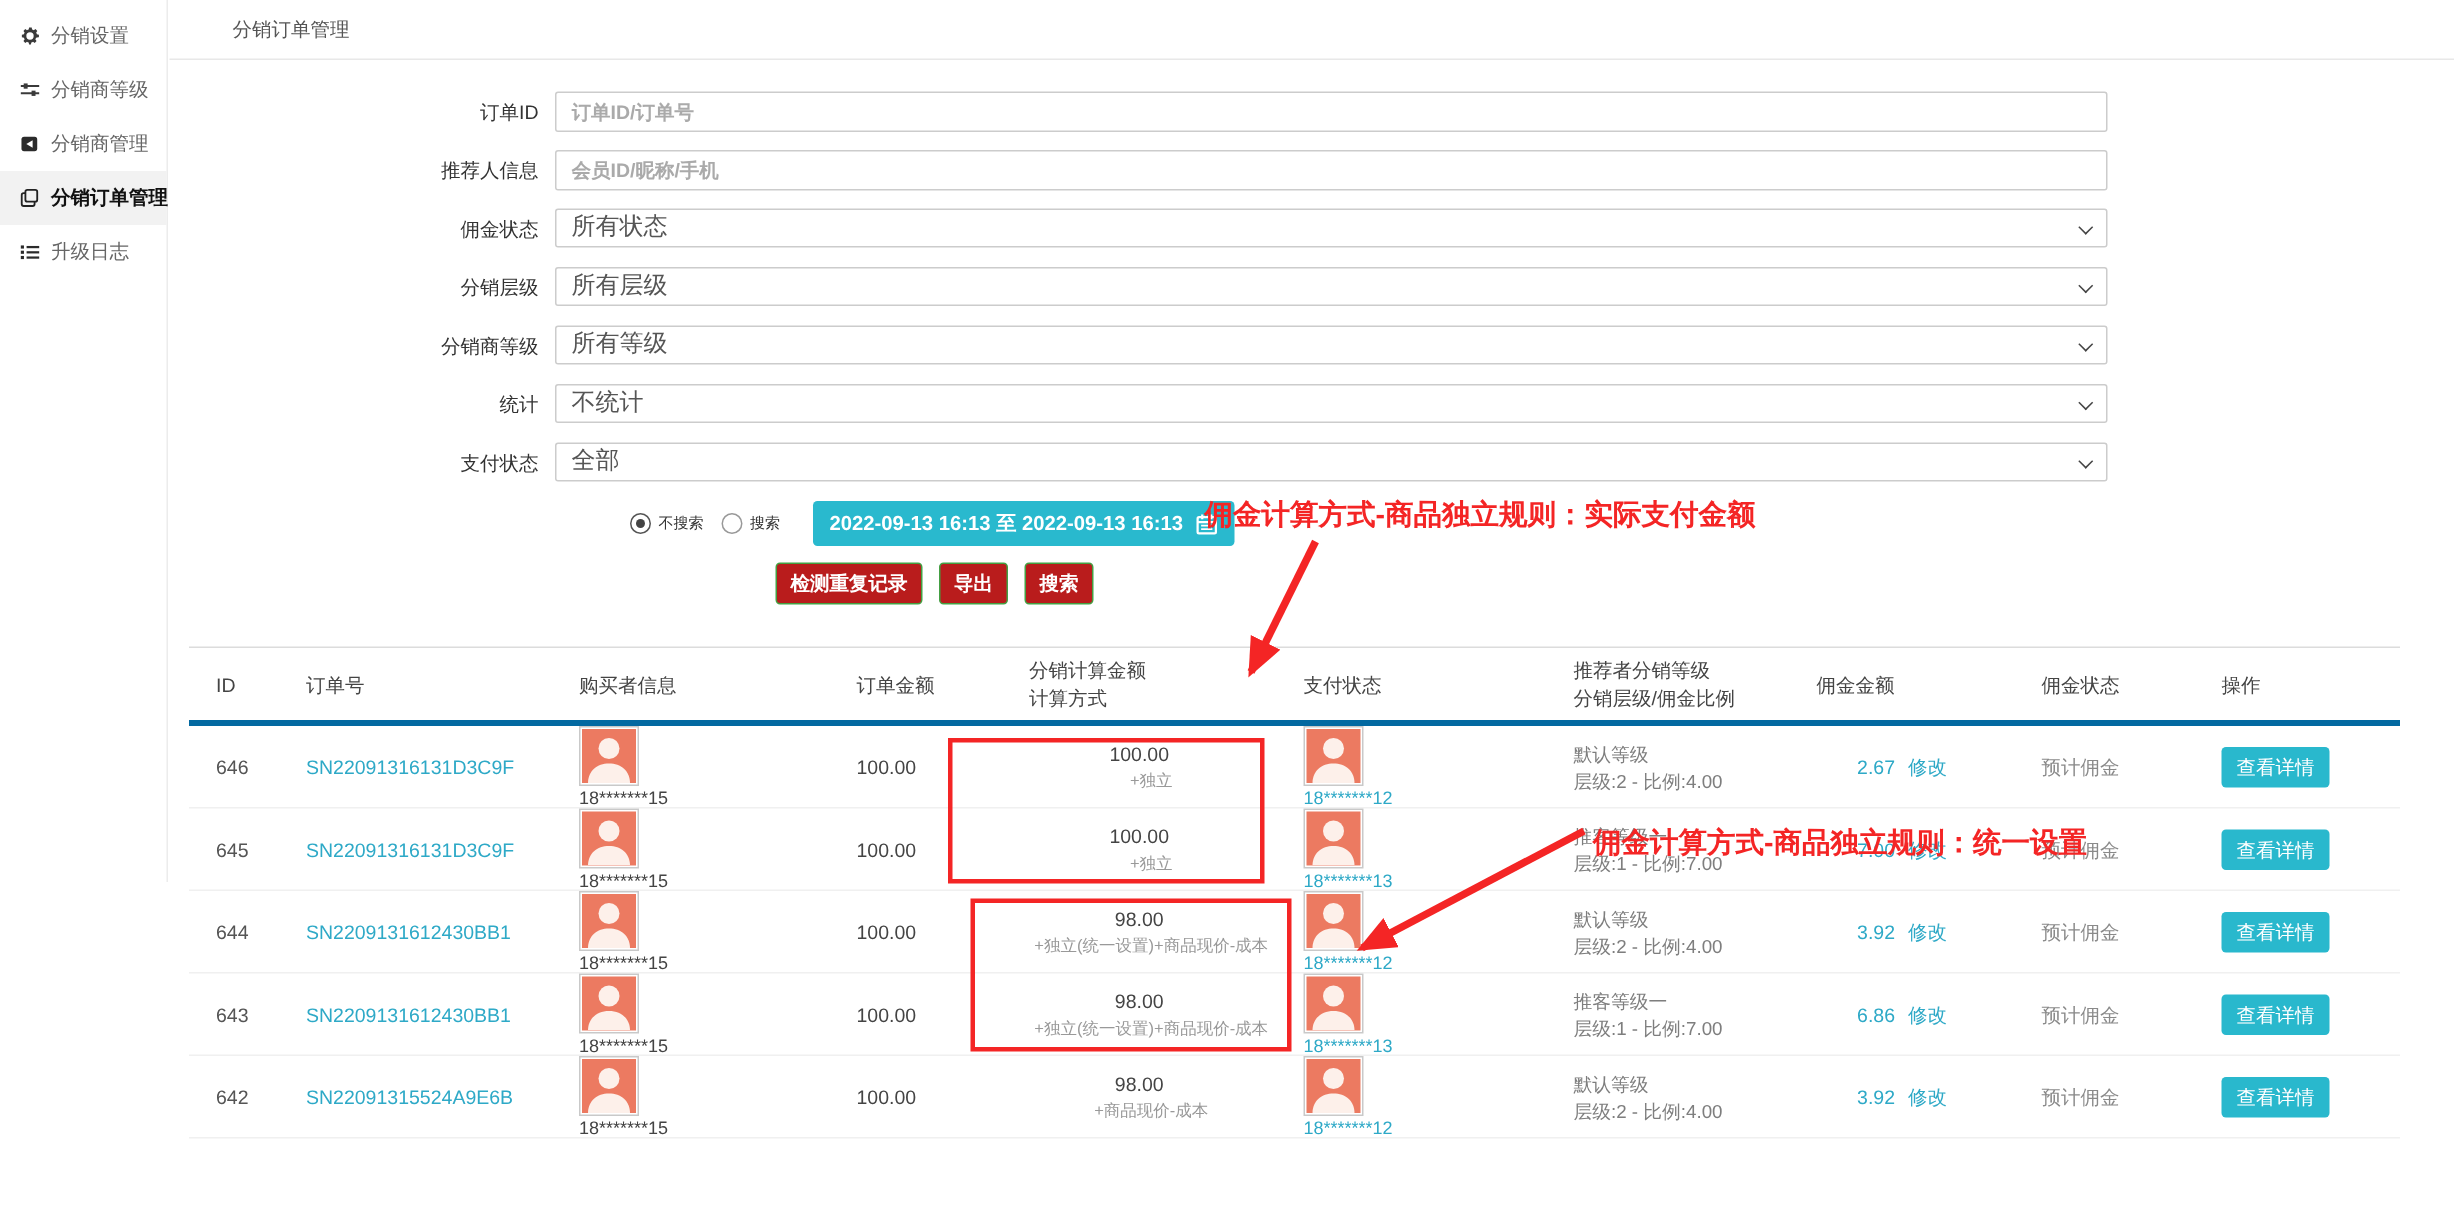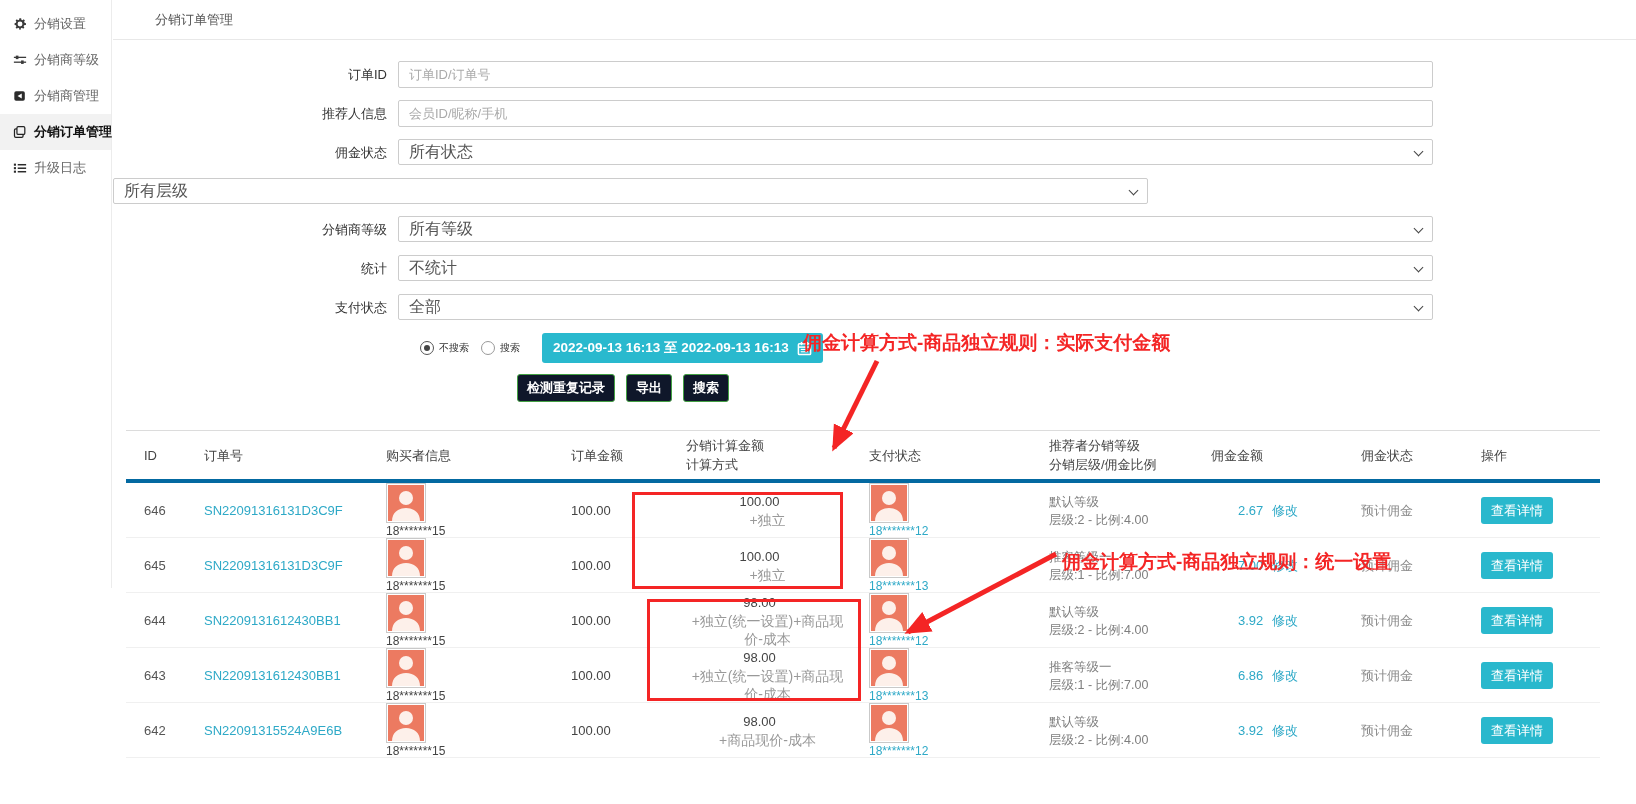--- a/index.html
+++ b/index.html
@@ -18,45 +18,45 @@
   
   .main { margin-left:113px; }
   .tabbar { height:40px; border-bottom:1px solid #e8e8e8; }
   .tab-title { display:inline-block; margin-left:42px; line-height:40px;
     font-size:13px; color:#555; }
 
   
   .form { padding-top:21px; }
   .f-row { display:flex; margin-bottom:12px; }
   .f-label { width:257px; text-align:right; padding-right:11px; font-size:13px;
-    color:#333; line-height:27px;margin-left:28px; }
+    color:#333; line-height:27px; }
   .f-ctrl { width:1035px; position:relative; }
   input.txt { width:100%; height:27px; border:1px solid #ccc; border-radius:2px;
-    padding:0 10px; font-size:13px; color:#1d4ed8; outline:none; }
+    padding:0 10px; font-size:13px; color:#1d4ed8; outline:none;font-weight:bold; }
   input.txt::placeholder { color:#aaa; }
   .sel { width:100%; height:26px; border:1px solid #ccc; border-radius:2px;
     padding:0 10px; font-size:16px; color:#555; line-height:24px; position:relative;
     background:#fff; cursor:pointer; }
   .chev { position:absolute; right:10px; top:8px; width:7px; height:7px;
     border-right:1.5px solid #444; border-bottom:1.5px solid #444;
     transform:rotate(45deg); }
 
   .radio-row { display:flex; align-items:center; padding-left:307px; margin-top:6px; height:30px; }
   .radio { display:flex; align-items:center; gap:5px; font-size:10px; color:#333;
     margin-right:12px; cursor:pointer; }
   .rdot { width:14px; height:14px; border:1px solid #999; border-radius:50%;
     position:relative; background:#fff; }
   .rdot.on { border-color:#555; }
   .rdot.on::after { content:""; position:absolute; inset:3px; background:#444; border-radius:50%; }
   .date-btn { height:30px; background:#29b9ce; color:#fff; font-weight:bold;
     font-size:13.5px; border:none; border-radius:3px; padding:12px 11px; margin-left:10px;
     display:flex; align-items:center; gap:8px; cursor:pointer; }
 
   .btn-row { display:flex; gap:11px; padding-left:404px; margin-top:11px; }
-  .btn-green { background:#0f172a; border:1px solid #43a043; color:#fff;
+  .btn-green { background:#b91c1c; border:1px solid #43a043; color:#fff;
     font-size:13px; font-weight:bold; height:28px; padding:0 9px; border-radius:3px; cursor:pointer; }
 
   
   .table-wrap { margin:28px 36px 0 13px; }
   .grid10 { display:grid;
     grid-template-columns:60px 182px 185px 115px 183px 180px 162px 150px 120px 138px; }
   .thead { border-top:1px solid #dcdcdc; border-bottom:4px solid #0369a1;
     height:53px; align-items:center; font-size:13px; color:#444; }
   .th { padding-left:18px; line-height:19px; }
   .trow { height:55px; border-bottom:1px solid #f0f0f0; align-items:center;
@@ -65,21 +65,21 @@
   .c-order { padding-left:18px; }
   a.lnk { color:#2ea9c7; text-decoration:none; cursor:pointer; }
   .c-user { padding-left:18px; display:flex; flex-direction:column; justify-content:center; }
   .avatar { width:40px; height:40px; border:1px solid #c9c9c9; background:#fff; padding:1px; }
   .avatar-inner { width:100%; height:100%; background:#ec7a61; position:relative; overflow:hidden; }
   .phone { font-size:12px; margin-top:1px; }
   .phone.dark { color:#444; }
   .c-amount { padding-left:18px; }
   .c-calc { text-align:center; line-height:18px; }
   .calc-v { color:#444; }
-  .calc-m { color:#999; font-size:14px;margin-left:16px; }
+  .calc-m { color:#999; font-size:11px;margin-left:16px; }
   .c-level { padding-left:18px; color:#7e7e7e; font-size:12.5px; line-height:18px; }
   .c-comm { text-align:center; }
   .c-comm .mod { margin-left:5px; }
   .c-status { padding-left:18px; color:#8a8a8a; }
   .c-action { padding-left:18px; }
   .btn-cyan { background:#29b8cd; border:none; color:#fff; font-size:13px;
     height:27px; padding:0 10px; border-radius:3px; cursor:pointer; }
 
   
   .note { position:absolute; font-size:19px; font-weight:bold; color:#f42525;
@@ -168,20 +168,21 @@
     </div>
     <div class="f-row">
       <div class="f-label">佣金状态</div>
       <div class="f-ctrl">
           <div class="sel">
         <span>所有状态</span>
         <span class="chev"></span></div>
         </div>
     </div>
     <div class="f-row">
+      <div class="f-label">分销层级</div>
       <div class="f-ctrl">
           <div class="sel">
         <span>所有层级</span>
         <span class="chev"></span></div>
         </div>
     </div>
     <div class="f-row">
       <div class="f-label">分销商等级</div>
       <div class="f-ctrl">
           <div class="sel">

